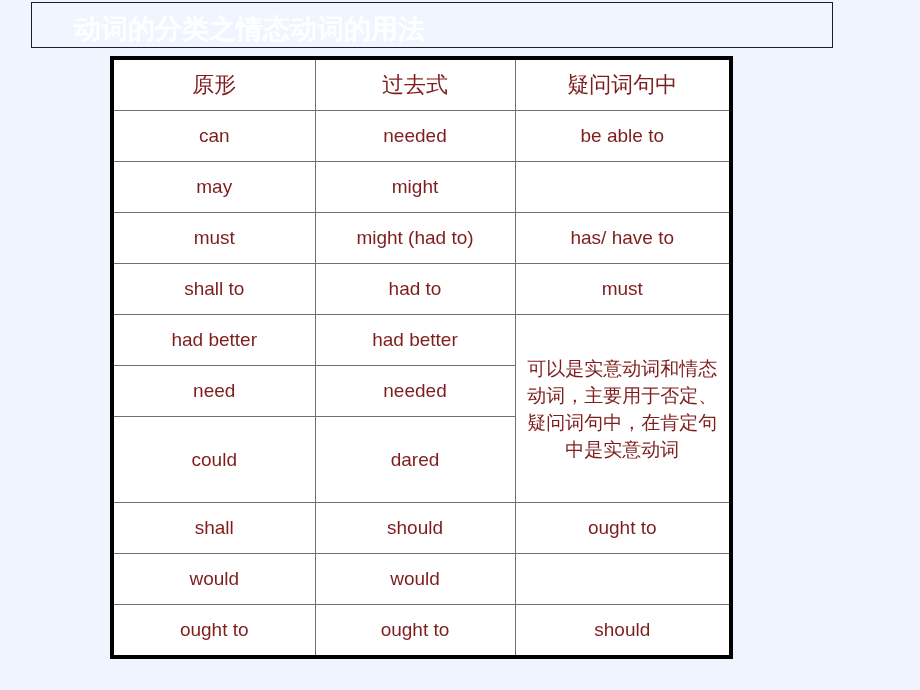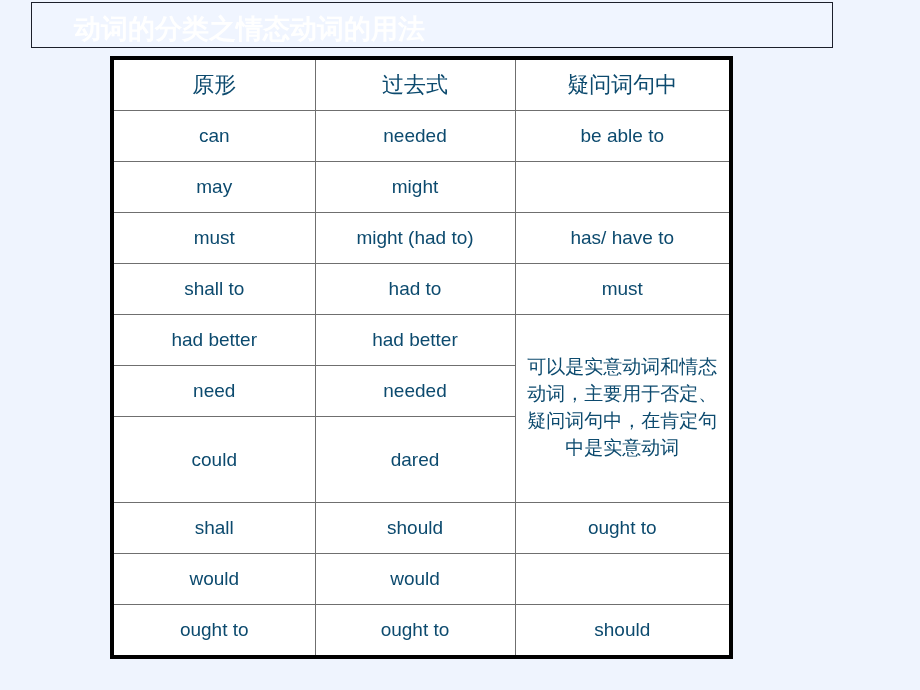--- a/index.html
+++ b/index.html
@@ -47,21 +47,21 @@
     width: 623px;
     border-collapse: collapse;
     background: #ffffff;
     table-layout: fixed;
     border: 4px solid #000000;
   }
   #verb-table td {
     border: 1px solid #6f6f6f;
     text-align: center;
     vertical-align: middle;
-    color: #0c4a6e;
+    color: #7f1d1d;
     background: #ffffff;
     padding: 0 4px;
   }
   .col-a { width: 203px; }
   .col-b { width: 200px; }
   .col-c { width: 216px; }
 
   .hdr-cell {
     height: 50px;
     font-size: 22px;
@@ -74,21 +74,21 @@
   }
   .r-std { height: 50px; }
   .r-tall { height: 85px; }
   .r-last { height: 50px; }
 
   .note-cell {
     font-size: 19px;
     line-height: 27px;
     color: #1a1a1a;
     text-align: center;
-    font-family: Liberation Mono, monospace;
+    font-family: Liberation Sans, sans-serif;
     padding: 2px 6px;
   }
 </style>
 </head>
 <body>
 
 <div id="title-box">
   <div id="title-text">动词的分类之情态动词的用法</div>
 </div>
 

